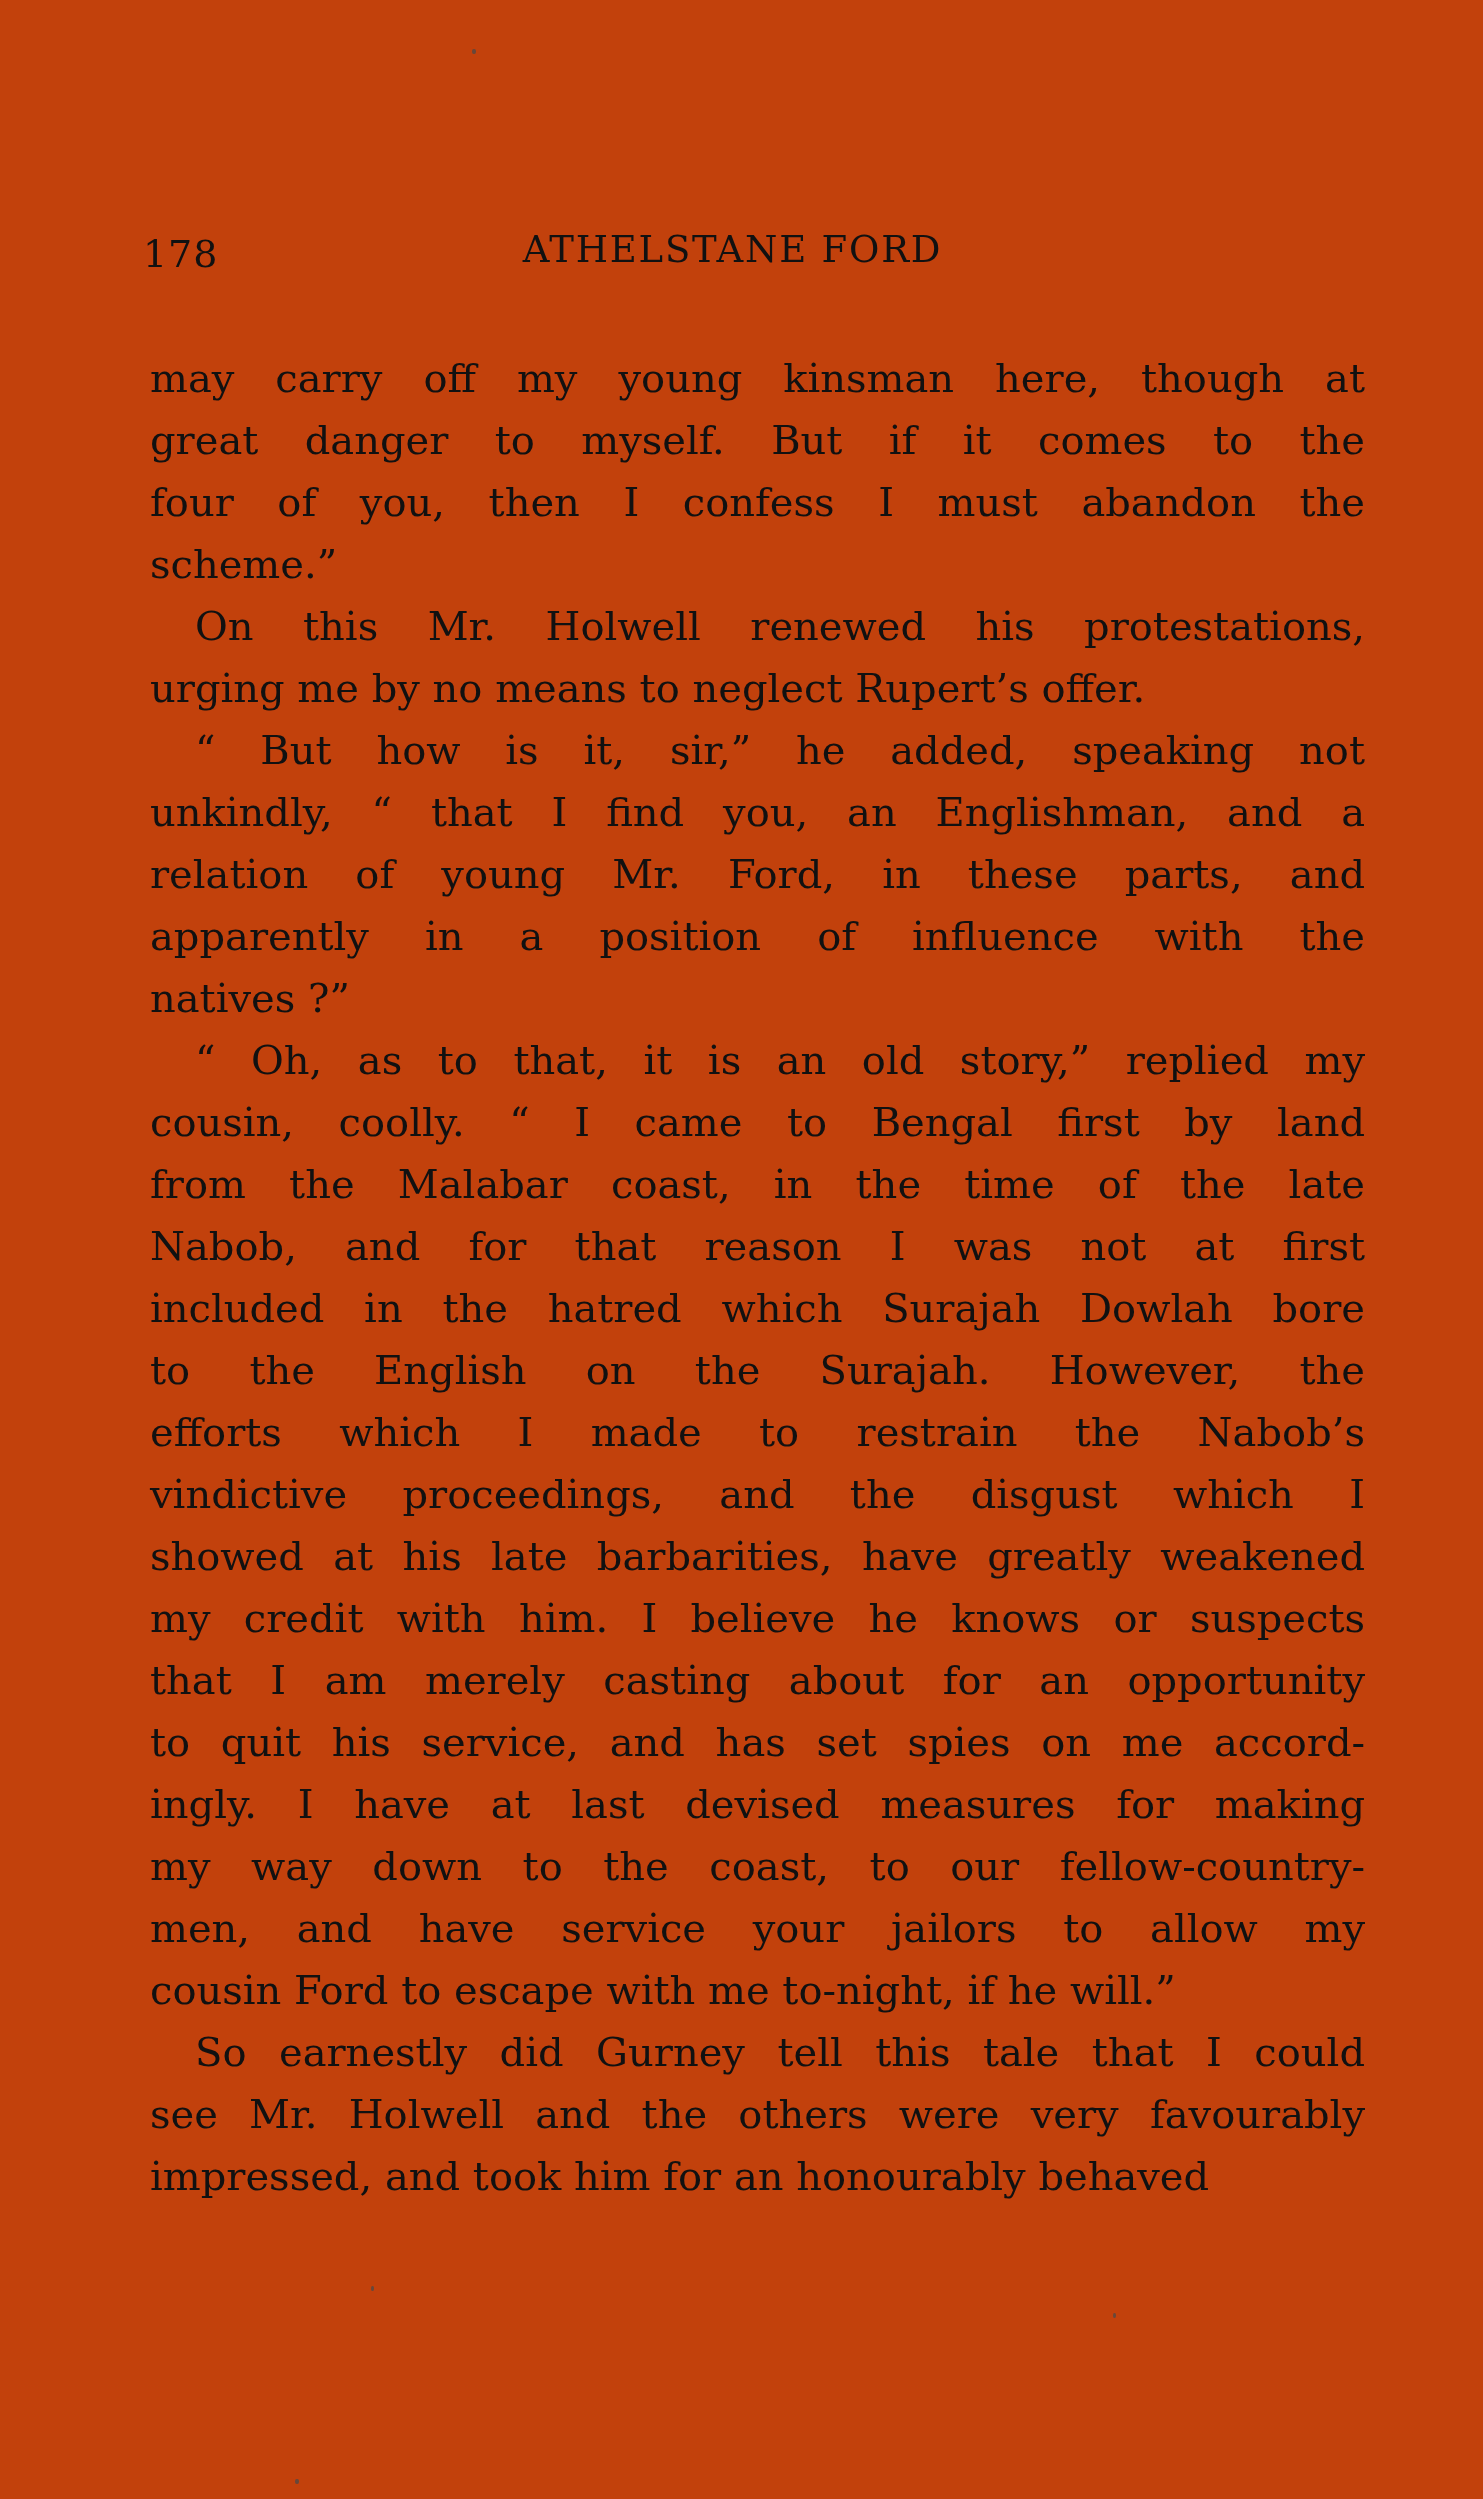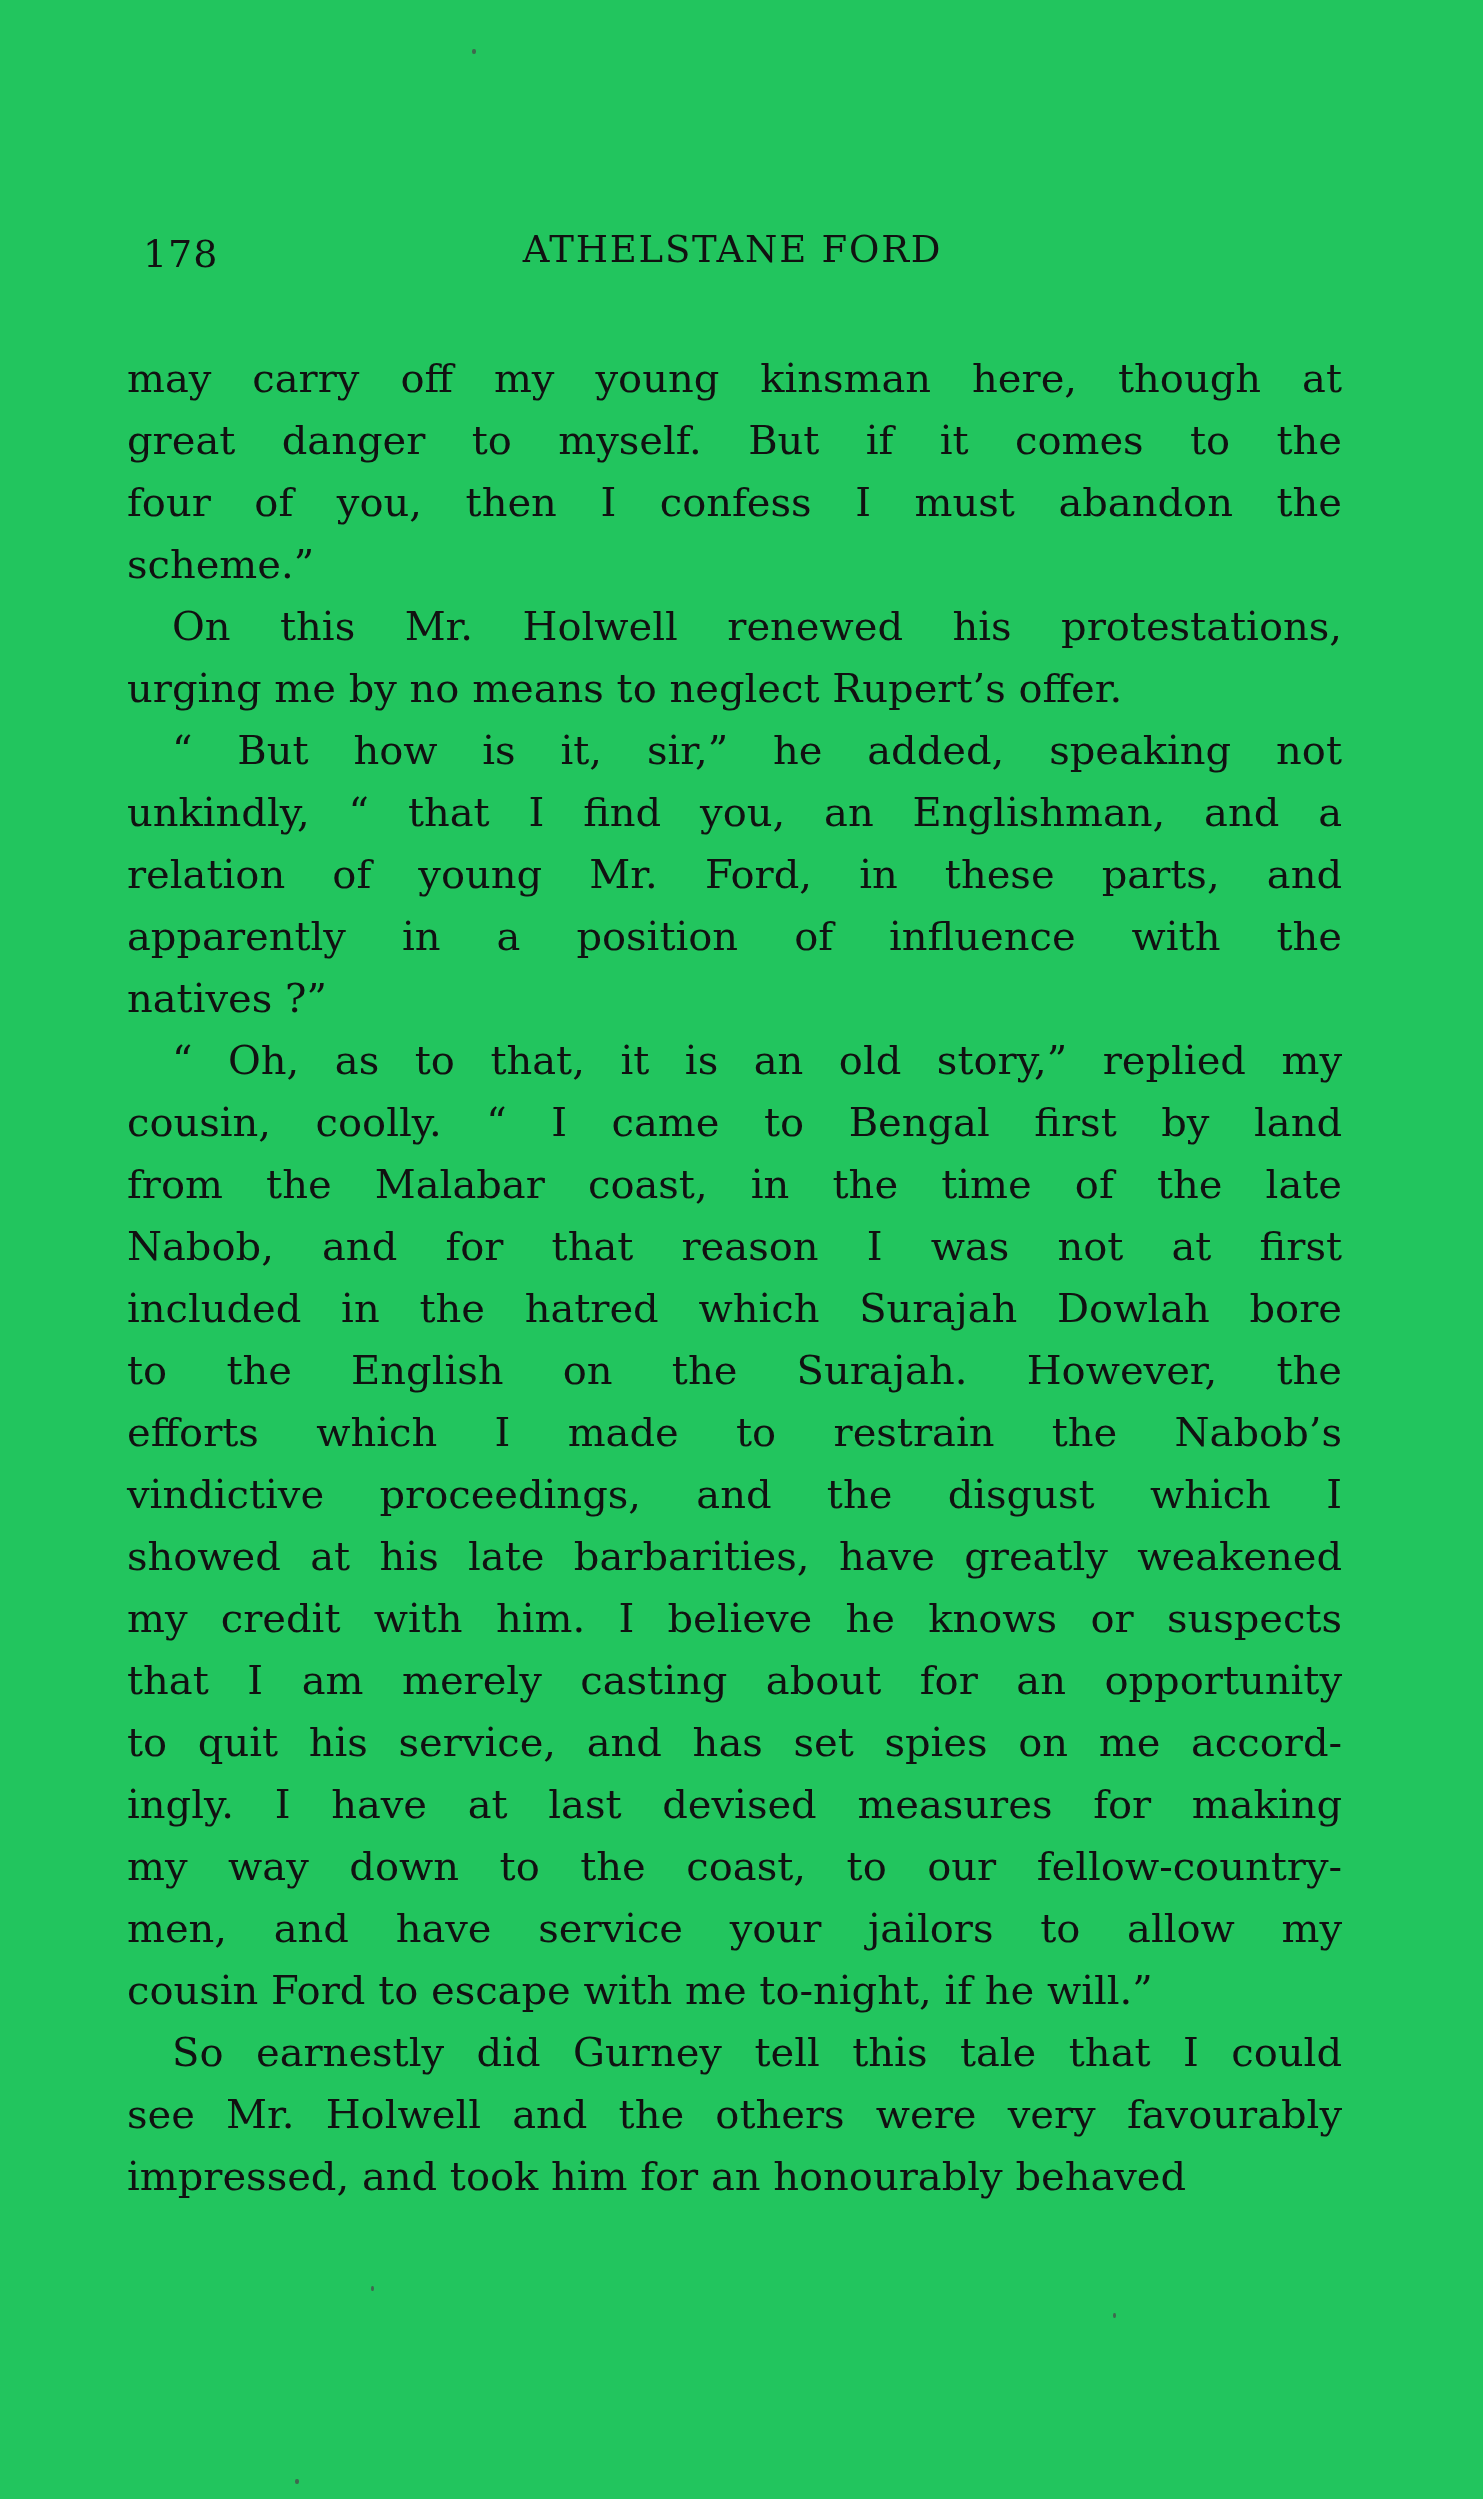--- a/index.html
+++ b/index.html
@@ -1,20 +1,20 @@
 <!DOCTYPE html>
 <html style="font-size:14.3px"><head>
 <meta charset="utf-8">
 <style>
   html, body { margin: 0; padding: 0; background: #ffffff; }
   .page {
     position: relative;
     width: 1483px;
     height: 2500px;
-    background: #22c55e;
+    background: #c2410c;
     color: #111111;
     font-family: "DejaVu Serif", "Liberation Serif", serif;
     overflow: hidden;
   }
   .running-head {
     position: absolute;
     left: 143px;
     top: 228px;
     width: 1215px;
     height: 50px;
@@ -31,21 +31,21 @@
     left: 0;
     right: 36px;
     top: 0;
     text-align: center;
     font-size: 37px;
     letter-spacing: 1.8px;
     white-space: nowrap;
   }
   .text-block {
     position: absolute;
-    left: 127px;
+    left: 150px;
     top: 347px;
     width: 1215px;
     font-size: 40px;
     line-height: 62px;
   }
   .line {
     text-align: justify;
     text-align-last: justify;
   }
   .line.indent { text-indent: 45px; }

